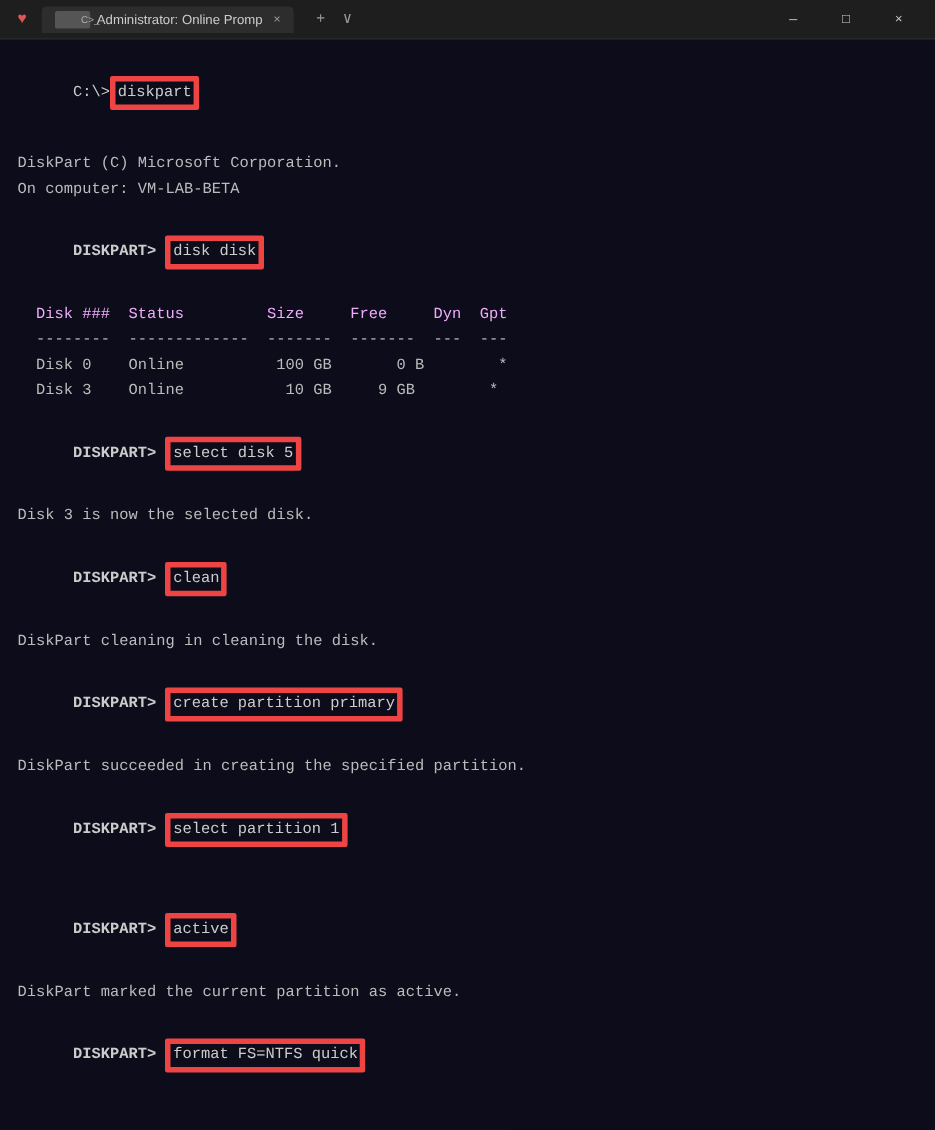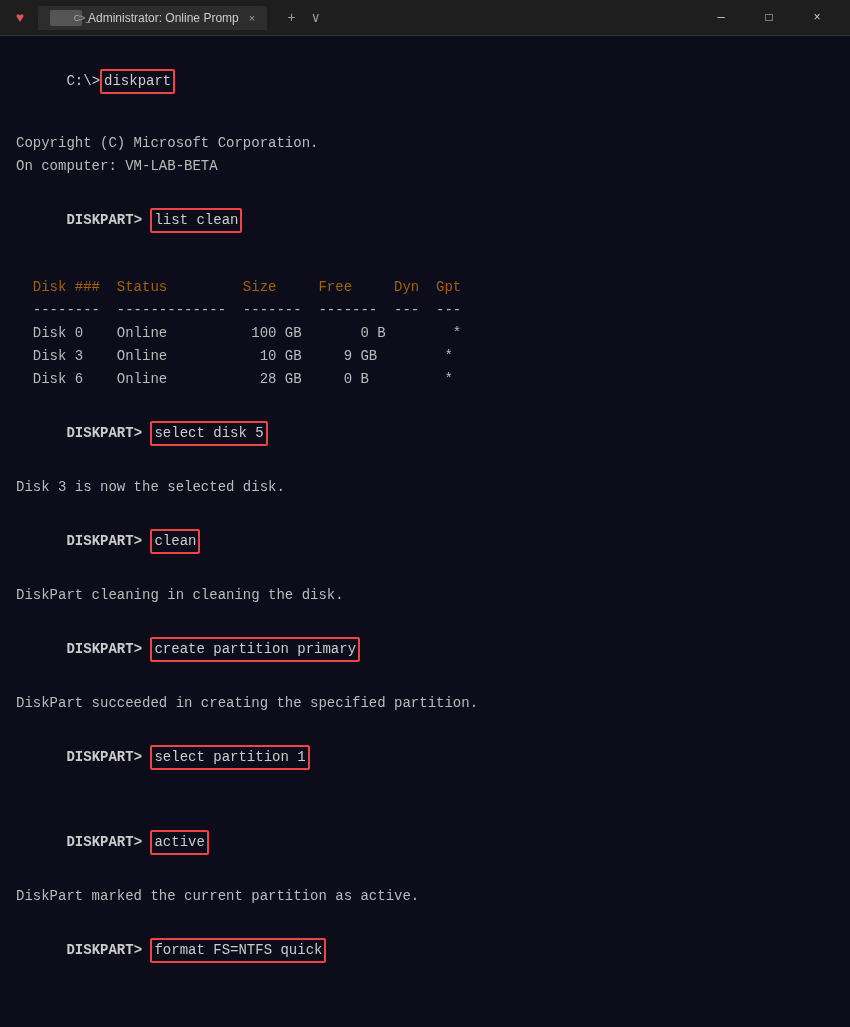--- a/index.html
+++ b/index.html
@@ -127,39 +127,38 @@
       margin-bottom: 2px;
       white-space: pre;
     }
 
     .prompt {
       color: #cccccc;
     }
 
     .cmd-highlight {
       display: inline-block;
-      border: 2px solid #ef4444;
+      border: 5px solid #ef4444;
       border-radius: 2px;
       padding: 0 2px;
       color: #cccccc;
       background: transparent;
     }
 
     .output {
       color: #bbbbbb;
     }
 
     .diskpart-prompt {
       color: #cccccc;
       font-weight: bold;
     }
 
     .table-header {
-      color: #a16207;
-      margin-top: 13px;
+      color: #f0abfc;
     }
 
     .spacer {
       height: 8px;
     }
   </style>
 </head>
 <body>
 
 <div class="window">
@@ -190,36 +189,35 @@
 
     <div class="line">
       <span class="prompt">C:\&gt;</span><span class="cmd-highlight">diskpart</span>
     </div>
 
     <div class="spacer"></div>
 
 
     <div class="spacer"></div>
 
-    <div class="line output">Copyright (C) Microsoft Corporation.</div>
+    <div class="line output">DiskPart (C) Microsoft Corporation.</div>
     <div class="line output">On computer: VM-LAB-BETA</div>
 
     <div class="spacer"></div>
 
     <div class="line">
-      <span class="diskpart-prompt">DISKPART&gt; </span><span class="cmd-highlight">list clean</span>
+      <span class="diskpart-prompt">DISKPART&gt; </span><span class="cmd-highlight">disk disk</span>
     </div>
 
     <div class="spacer"></div>
 
     <div class="line table-header">  Disk ###  Status         Size     Free     Dyn  Gpt</div>
     <div class="line output">  --------  -------------  -------  -------  ---  ---</div>
     <div class="line output">  Disk 0    Online          100 GB       0 B        *</div>
     <div class="line output">  Disk 3    Online           10 GB     9 GB        *</div>
-    <div class="line output">  Disk 6    Online           28 GB     0 B         *</div>
 
     <div class="spacer"></div>
 
     <div class="line">
       <span class="diskpart-prompt">DISKPART&gt; </span><span class="cmd-highlight">select disk 5</span>
     </div>
 
     <div class="spacer"></div>
 
     <div class="line output">Disk 3 is now the selected disk.</div>

